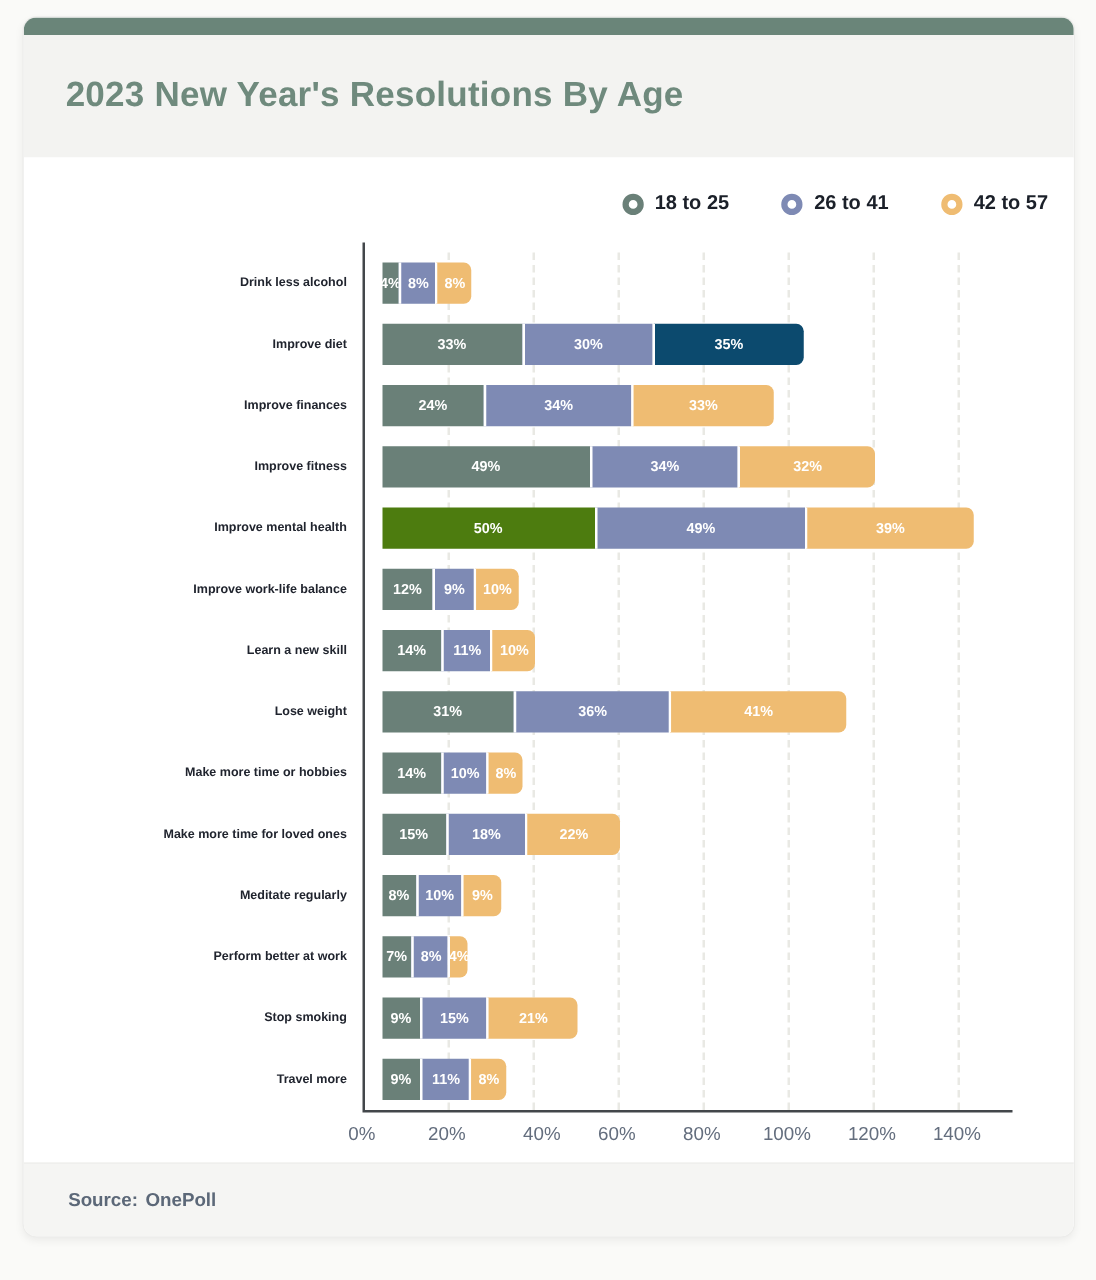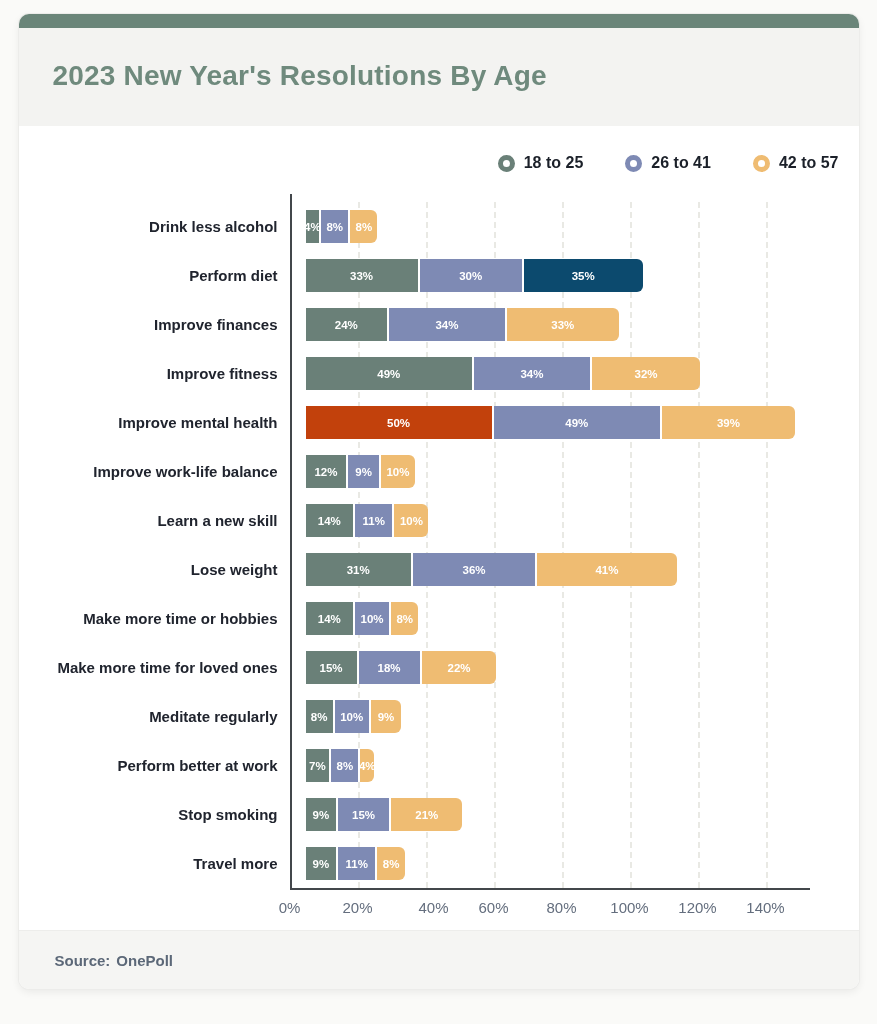--- a/index.html
+++ b/index.html
@@ -85,21 +85,21 @@
     position: relative;
     display: flex;
     align-items: center;
     height: 49px;
     z-index: 1;
   }
   .category-label {
     width: 243px;
     padding-right: 14px;
     text-align: right;
-    font-size: 15px;
+    font-size: 10px;
     font-weight: 600;
     color: #20242e;
     flex: none;
     line-height: 1.15;
   }
   .bar-stack {
     display: flex;
     height: 33px;
     flex: none;
   }
@@ -209,21 +209,21 @@
               </div>
               <div class="bar-segment gap" style="width: 27.2px; background: rgb(126, 138, 180);">
                 <span class="bar-value-label">8%</span>
               </div>
               <div class="bar-segment gap last" style="width: 27.2px; background: rgb(239, 188, 114);">
                 <span class="bar-value-label">8%</span>
               </div>
             </div>
           </div>
           <div class="bar-row">
-            <div class="category-label">Perform diet</div>
+            <div class="category-label">Improve diet</div>
             <div class="bar-stack" style="margin-left: 14px;">
               <div class="bar-segment" style="width: 112.2px; background: rgb(106, 128, 120);">
                 <span class="bar-value-label">33%</span>
               </div>
               <div class="bar-segment gap" style="width: 102px; background: rgb(126, 138, 180);">
                 <span class="bar-value-label">30%</span>
               </div>
               <div class="bar-segment gap last" style="width: 119px; background: #0c4a6e;">
                 <span class="bar-value-label">35%</span>
               </div>
@@ -253,21 +253,21 @@
                 <span class="bar-value-label">34%</span>
               </div>
               <div class="bar-segment gap last" style="width: 108.8px; background: rgb(239, 188, 114);">
                 <span class="bar-value-label">32%</span>
               </div>
             </div>
           </div>
           <div class="bar-row">
             <div class="category-label">Improve mental health</div>
             <div class="bar-stack" style="margin-left: 14px;">
-              <div class="bar-segment" style="width: 186px; background: #c2410c;">
+              <div class="bar-segment" style="width: 170px; background: #4d7c0f;">
                 <span class="bar-value-label">50%</span>
               </div>
               <div class="bar-segment gap" style="width: 166.6px; background: rgb(126, 138, 180);">
                 <span class="bar-value-label">49%</span>
               </div>
               <div class="bar-segment gap last" style="width: 132.6px; background: rgb(239, 188, 114);">
                 <span class="bar-value-label">39%</span>
               </div>
             </div>
           </div>

